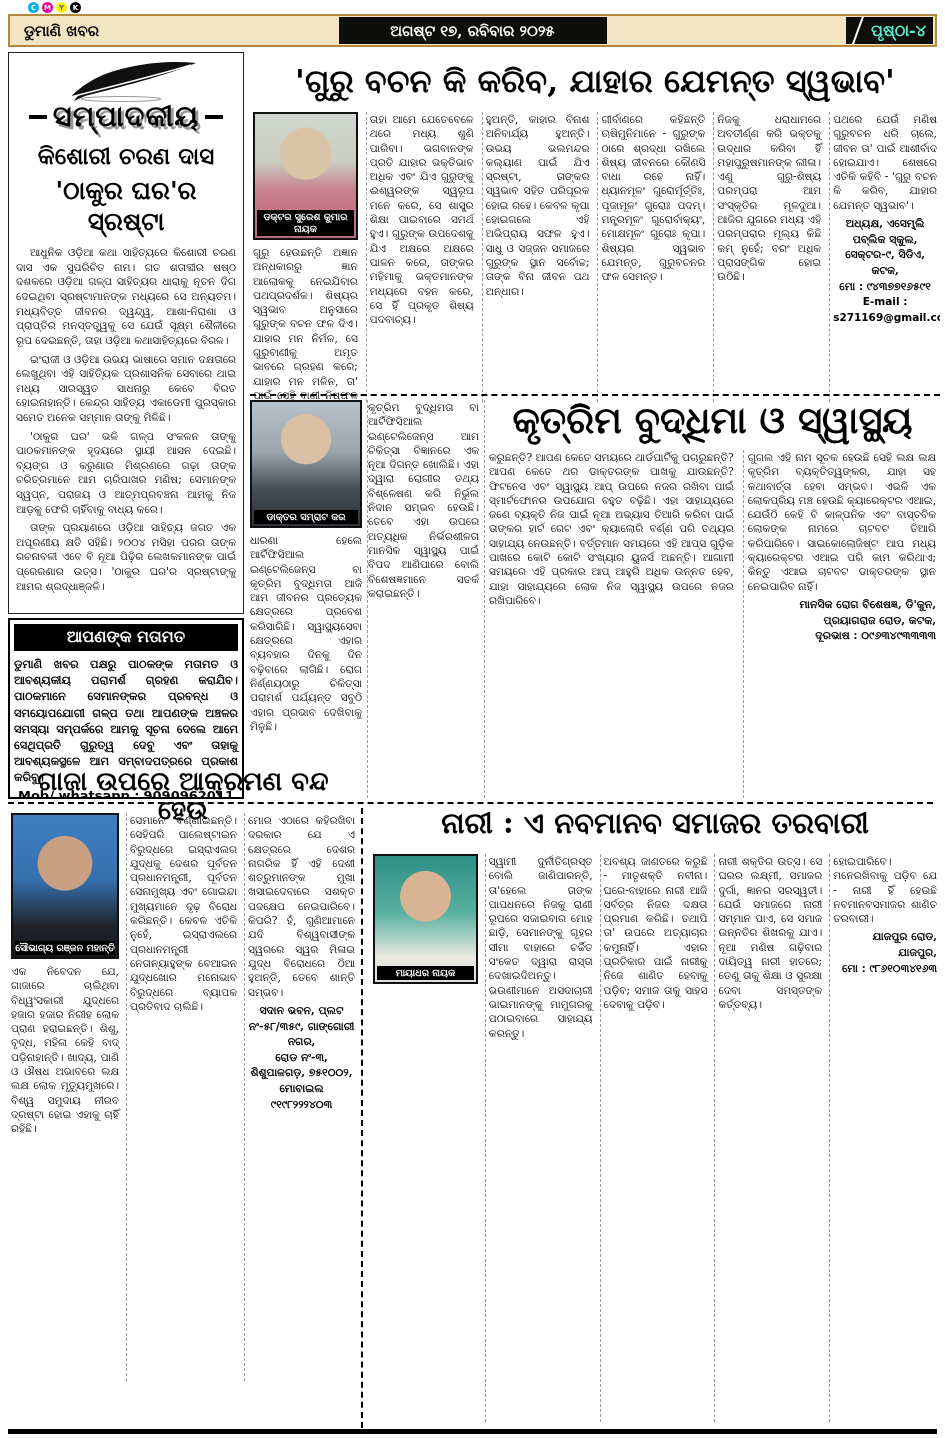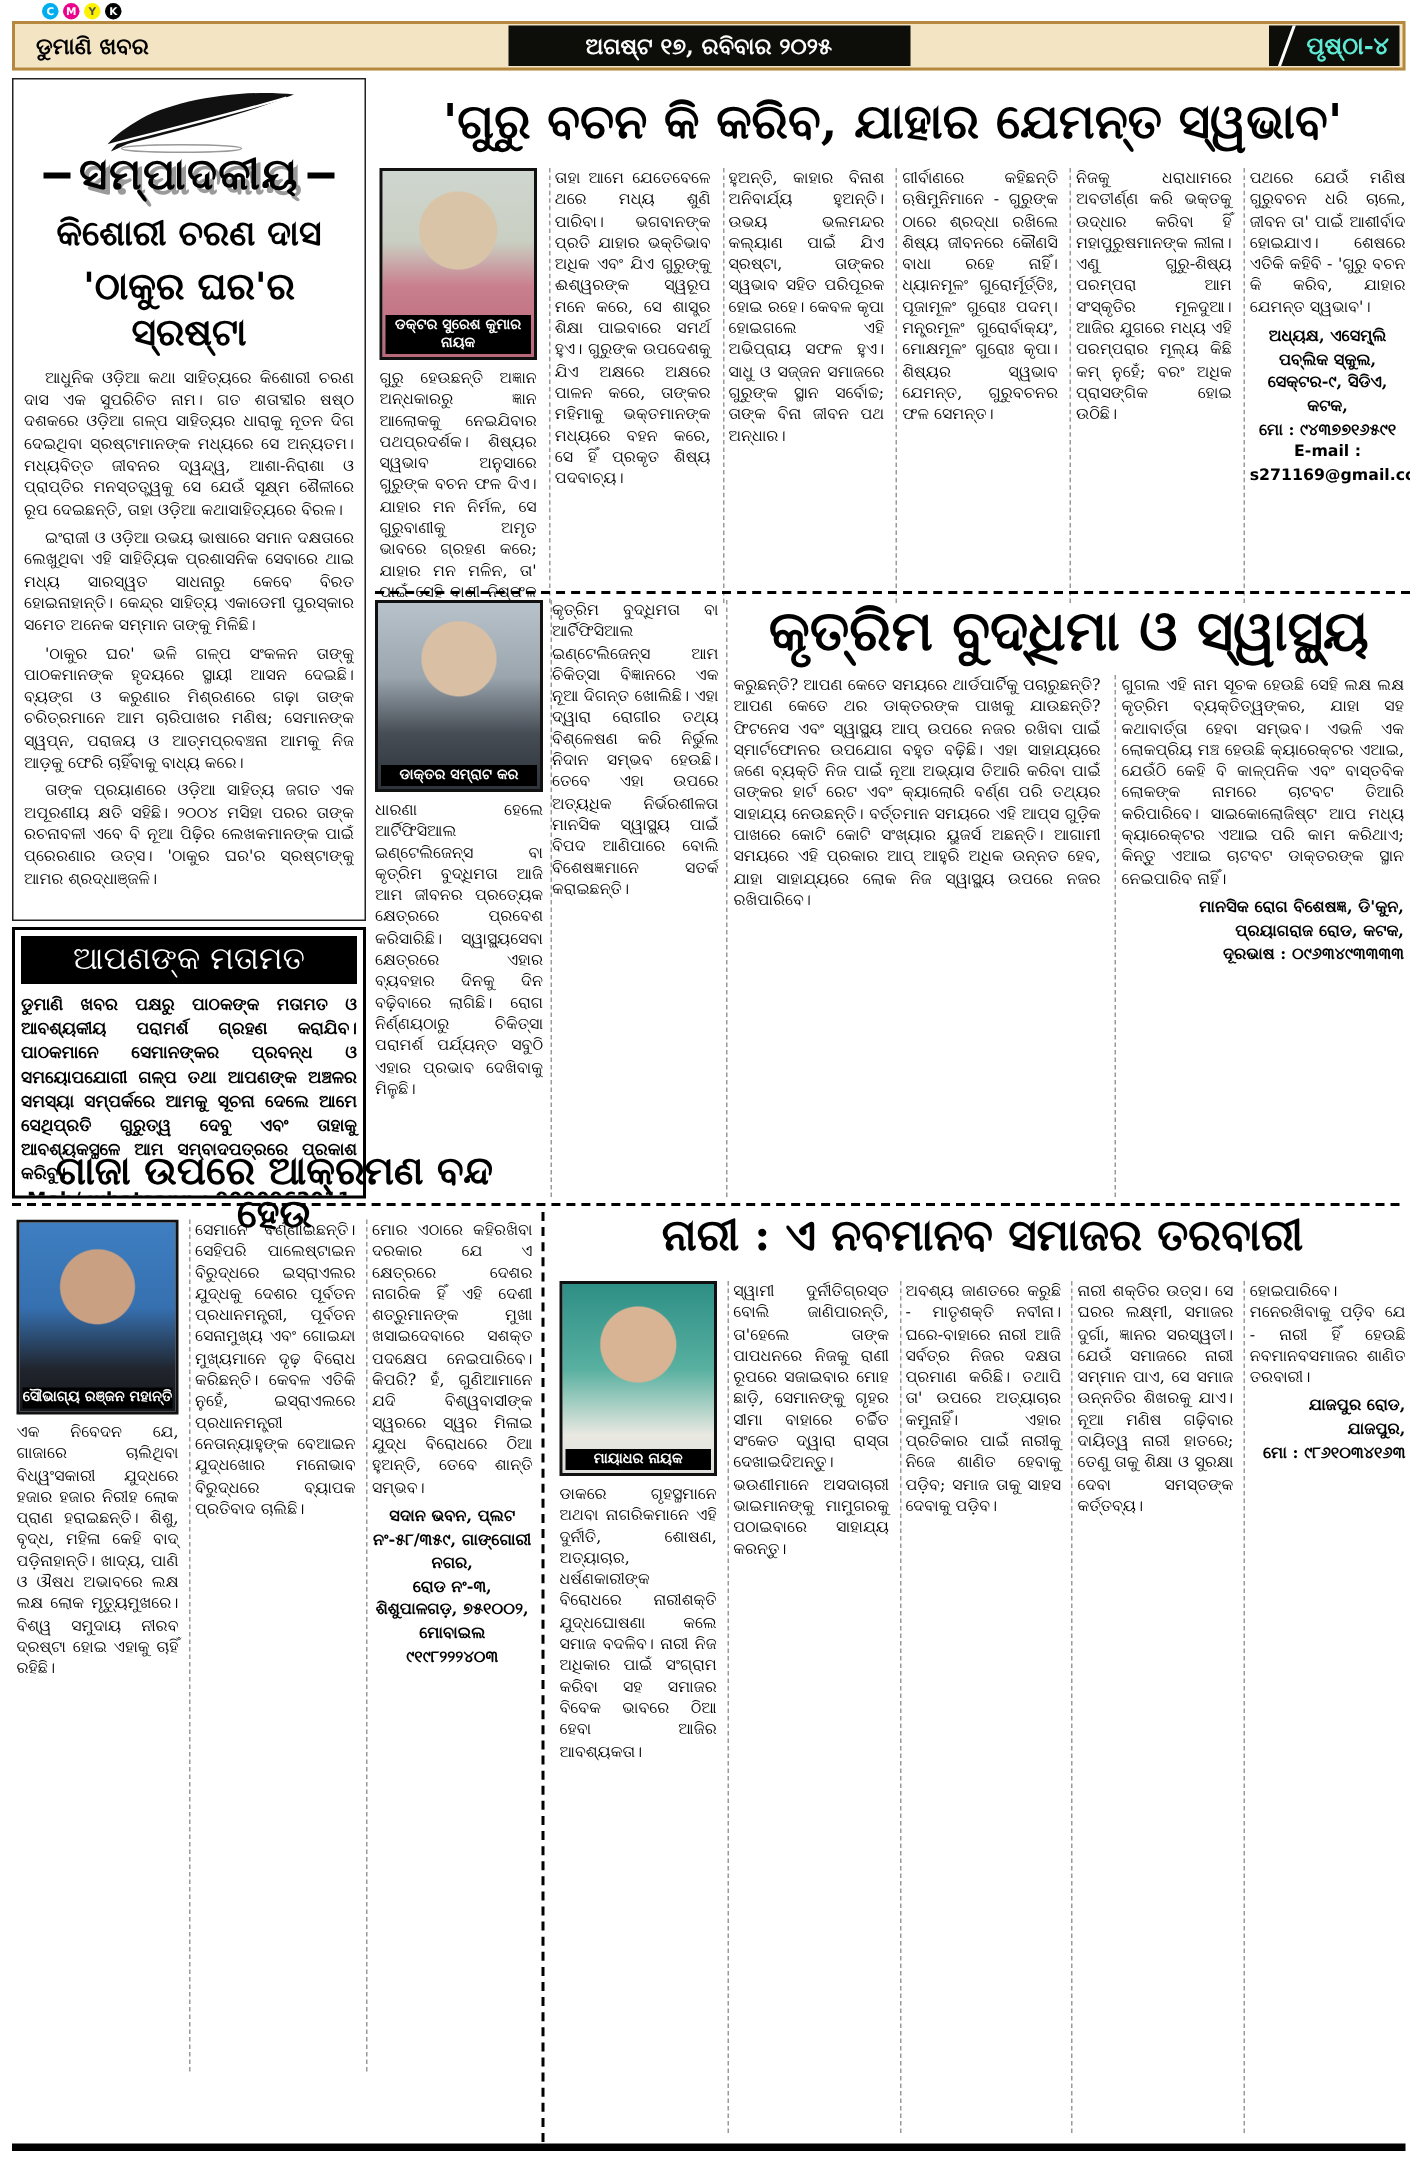--- a/index.html
+++ b/index.html
@@ -33,21 +33,21 @@
   .section-title .line{flex:0 0 18px;height:4px;background:#000;}
   .section-title .txt{font-size:29px;font-weight:900;letter-spacing:1px;
     text-shadow:3px 3px 0 #9a9a9a;white-space:nowrap;}
   .ed-title{font-size:23px;font-weight:900;text-align:center;line-height:1.25;margin-top:8px;}
   .ed-title2{font-size:25px;font-weight:900;text-align:center;line-height:1.25;margin-top:4px;}
   .ed-body{margin-top:8px;font-size:10.6px;line-height:1.38;text-align:justify;height:352px;overflow:hidden;}
   .ed-body p{margin:0 0 4px 0;text-indent:14px;}
   
   .opinion{position:absolute;left:8px;top:618px;width:236px;height:181px;border:2px solid #000;
     padding:4px;box-sizing:border-box;overflow:hidden;}
-  .opinion .head{background:#000;color:#fff;text-align:center;font-size:21px;font-weight:400;
+  .opinion .head{background:#000;color:#fff;text-align:center;font-size:16px;font-weight:700;
     padding:3px 0 5px 0;}
   .opinion .body{font-size:11.4px;font-weight:600;line-height:1.42;text-align:justify;margin-top:5px;}
   .opinion .row{display:flex;justify-content:space-between;font-family:"DejaVu Sans",sans-serif;
     font-weight:bold;font-size:13px;margin-top:2px;padding:0 4px;}
   
   .headline{font-weight:900;text-align:center;line-height:1.1;}
   .cols{display:flex;}
   .col{font-size:10.6px;line-height:1.35;text-align:justify;overflow:hidden;box-sizing:border-box;}
   .col + .col{border-left:1px dashed #9a9a9a;}
   .photo-frame{position:relative;border:2px solid #111;box-sizing:border-box;margin-bottom:5px;}
@@ -78,21 +78,21 @@
   .ai .subcols{display:flex;flex:1 1 auto;gap:5px;}
   .ai .subcols .col{padding:0 4px;height:100%;}
   .ai .wide{flex:1.3 1 0;}
   .ai .narrow{flex:1 1 0;}
   .sig-right{font-weight:bold;text-align:right;font-size:10.8px;line-height:1.45;margin-top:4px;}
   
   .gaza{position:absolute;left:8px;top:767px;width:350px;height:620px;}
   .gaza .headline{font-size:26px;height:46px;}
   .gaza .cols{height:568px;gap:4px;}
   .gaza .col{flex:1 1 112px;padding:0 3px;}
-  .gaza .photo-frame{height:130px;background:
+  .gaza .photo-frame{height:146px;background:
     radial-gradient(circle at 50% 34%,#caa083 0 25%,transparent 26%),
     linear-gradient(180deg,#3e7fc1 0%,#3670b0 45%,#20242c 78%,#14161c 100%);}
   .nari{position:absolute;left:370px;top:808px;width:570px;height:620px;}
   .nari .headline{font-size:29px;height:46px;}
   .nari .cols{height:568px;gap:4px;}
   .nari .col{flex:1 1 108px;padding:0 3px;}
   .nari .photo-frame{height:130px;background:
     radial-gradient(circle at 50% 32%,#d8b394 0 25%,transparent 26%),
     linear-gradient(180deg,#2e8f86 0%,#58b0a0 45%,#e9e9e2 80%,#dededa 100%);}
   .footer-bar{position:absolute;left:8px;right:8px;top:1429px;height:5px;background:#000;}
@@ -222,21 +222,20 @@
 
   <div class="vdash" style="left:361px;top:808px;height:620px;"></div>
 
   <div class="nari">
     <div class="headline">ନାରୀ : ଏ ନବମାନବ ସମାଜର ତରବାରୀ</div>
     <div class="cols">
       <div class="col">
         <div class="photo-frame">
           <div class="photo-caption">ମାୟାଧର ନାୟକ</div>
         </div>
-        <span>ଡାକରେ ଗୃହସ୍ଥମାନେ ଅଥବା ନାଗରିକମାନେ ଏହି ଦୁର୍ନୀତି, ଶୋଷଣ, ଅତ୍ୟାଚାର, ଧର୍ଷଣକାରୀଙ୍କ ବିରୋଧରେ ନାରୀଶକ୍ତି ଯୁଦ୍ଧଘୋଷଣା କଲେ ସମାଜ ବଦଳିବ। ନାରୀ ନିଜ ଅଧିକାର ପାଇଁ ସଂଗ୍ରାମ କରିବା ସହ ସମାଜର ବିବେକ ଭାବରେ ଠିଆ ହେବା ଆଜିର ଆବଶ୍ୟକତା।</span>
       </div>
       <div class="col">ସ୍ୱାମୀ ଦୁର୍ନୀତିଗ୍ରସ୍ତ ବୋଲି ଜାଣିପାରନ୍ତି, ତା'ହେଲେ ତାଙ୍କ ପାପଧନରେ ନିଜକୁ ରାଣୀ ରୂପରେ ସଜାଇବାର ମୋହ ଛାଡ଼ି, ସେମାନଙ୍କୁ ଗୃହର ସୀମା ବାହାରେ ଚର୍ଚ୍ଚିତ ସଂକେତ ଦ୍ୱାରା ରାସ୍ତା ଦେଖାଇଦିଅନ୍ତୁ। ଭଉଣୀମାନେ ଅସଦାଚାରୀ ଭାଇମାନଙ୍କୁ ମାମୁଗରକୁ ପଠାଇବାରେ ସାହାଯ୍ୟ କରନ୍ତୁ।</div>
       <div class="col">ଅବଶ୍ୟ ଜାଣତରେ କରୁଛି - ମାତୃଶକ୍ତି ନବୀନା। ଘରେ-ବାହାରେ ନାରୀ ଆଜି ସର୍ବତ୍ର ନିଜର ଦକ୍ଷତା ପ୍ରମାଣ କରିଛି। ତଥାପି ତା' ଉପରେ ଅତ୍ୟାଚାର କମୁନାହିଁ। ଏହାର ପ୍ରତିକାର ପାଇଁ ନାରୀକୁ ନିଜେ ଶାଣିତ ହେବାକୁ ପଡ଼ିବ; ସମାଜ ତାକୁ ସାହସ ଦେବାକୁ ପଡ଼ିବ।</div>
       <div class="col">ନାରୀ ଶକ୍ତିର ଉତ୍ସ। ସେ ଘରର ଲକ୍ଷ୍ମୀ, ସମାଜର ଦୁର୍ଗା, ଜ୍ଞାନର ସରସ୍ୱତୀ। ଯେଉଁ ସମାଜରେ ନାରୀ ସମ୍ମାନ ପାଏ, ସେ ସମାଜ ଉନ୍ନତିର ଶିଖରକୁ ଯାଏ। ନୂଆ ମଣିଷ ଗଢ଼ିବାର ଦାୟିତ୍ୱ ନାରୀ ହାତରେ; ତେଣୁ ତାକୁ ଶିକ୍ଷା ଓ ସୁରକ୍ଷା ଦେବା ସମସ୍ତଙ୍କ କର୍ତ୍ତବ୍ୟ।</div>
       <div class="col">
         <span>ହୋଇପାରିବେ। ମନେରଖିବାକୁ ପଡ଼ିବ ଯେ - ନାରୀ ହିଁ ହେଉଛି ନବମାନବସମାଜର ଶାଣିତ ତରବାରୀ।</span>
         <div class="sig-right">
           <div>ଯାଜପୁର ରୋଡ, ଯାଜପୁର,</div>
           <div>ମୋ : ୯୮୬୧୦୩୪୧୬୩</div>
         </div>

